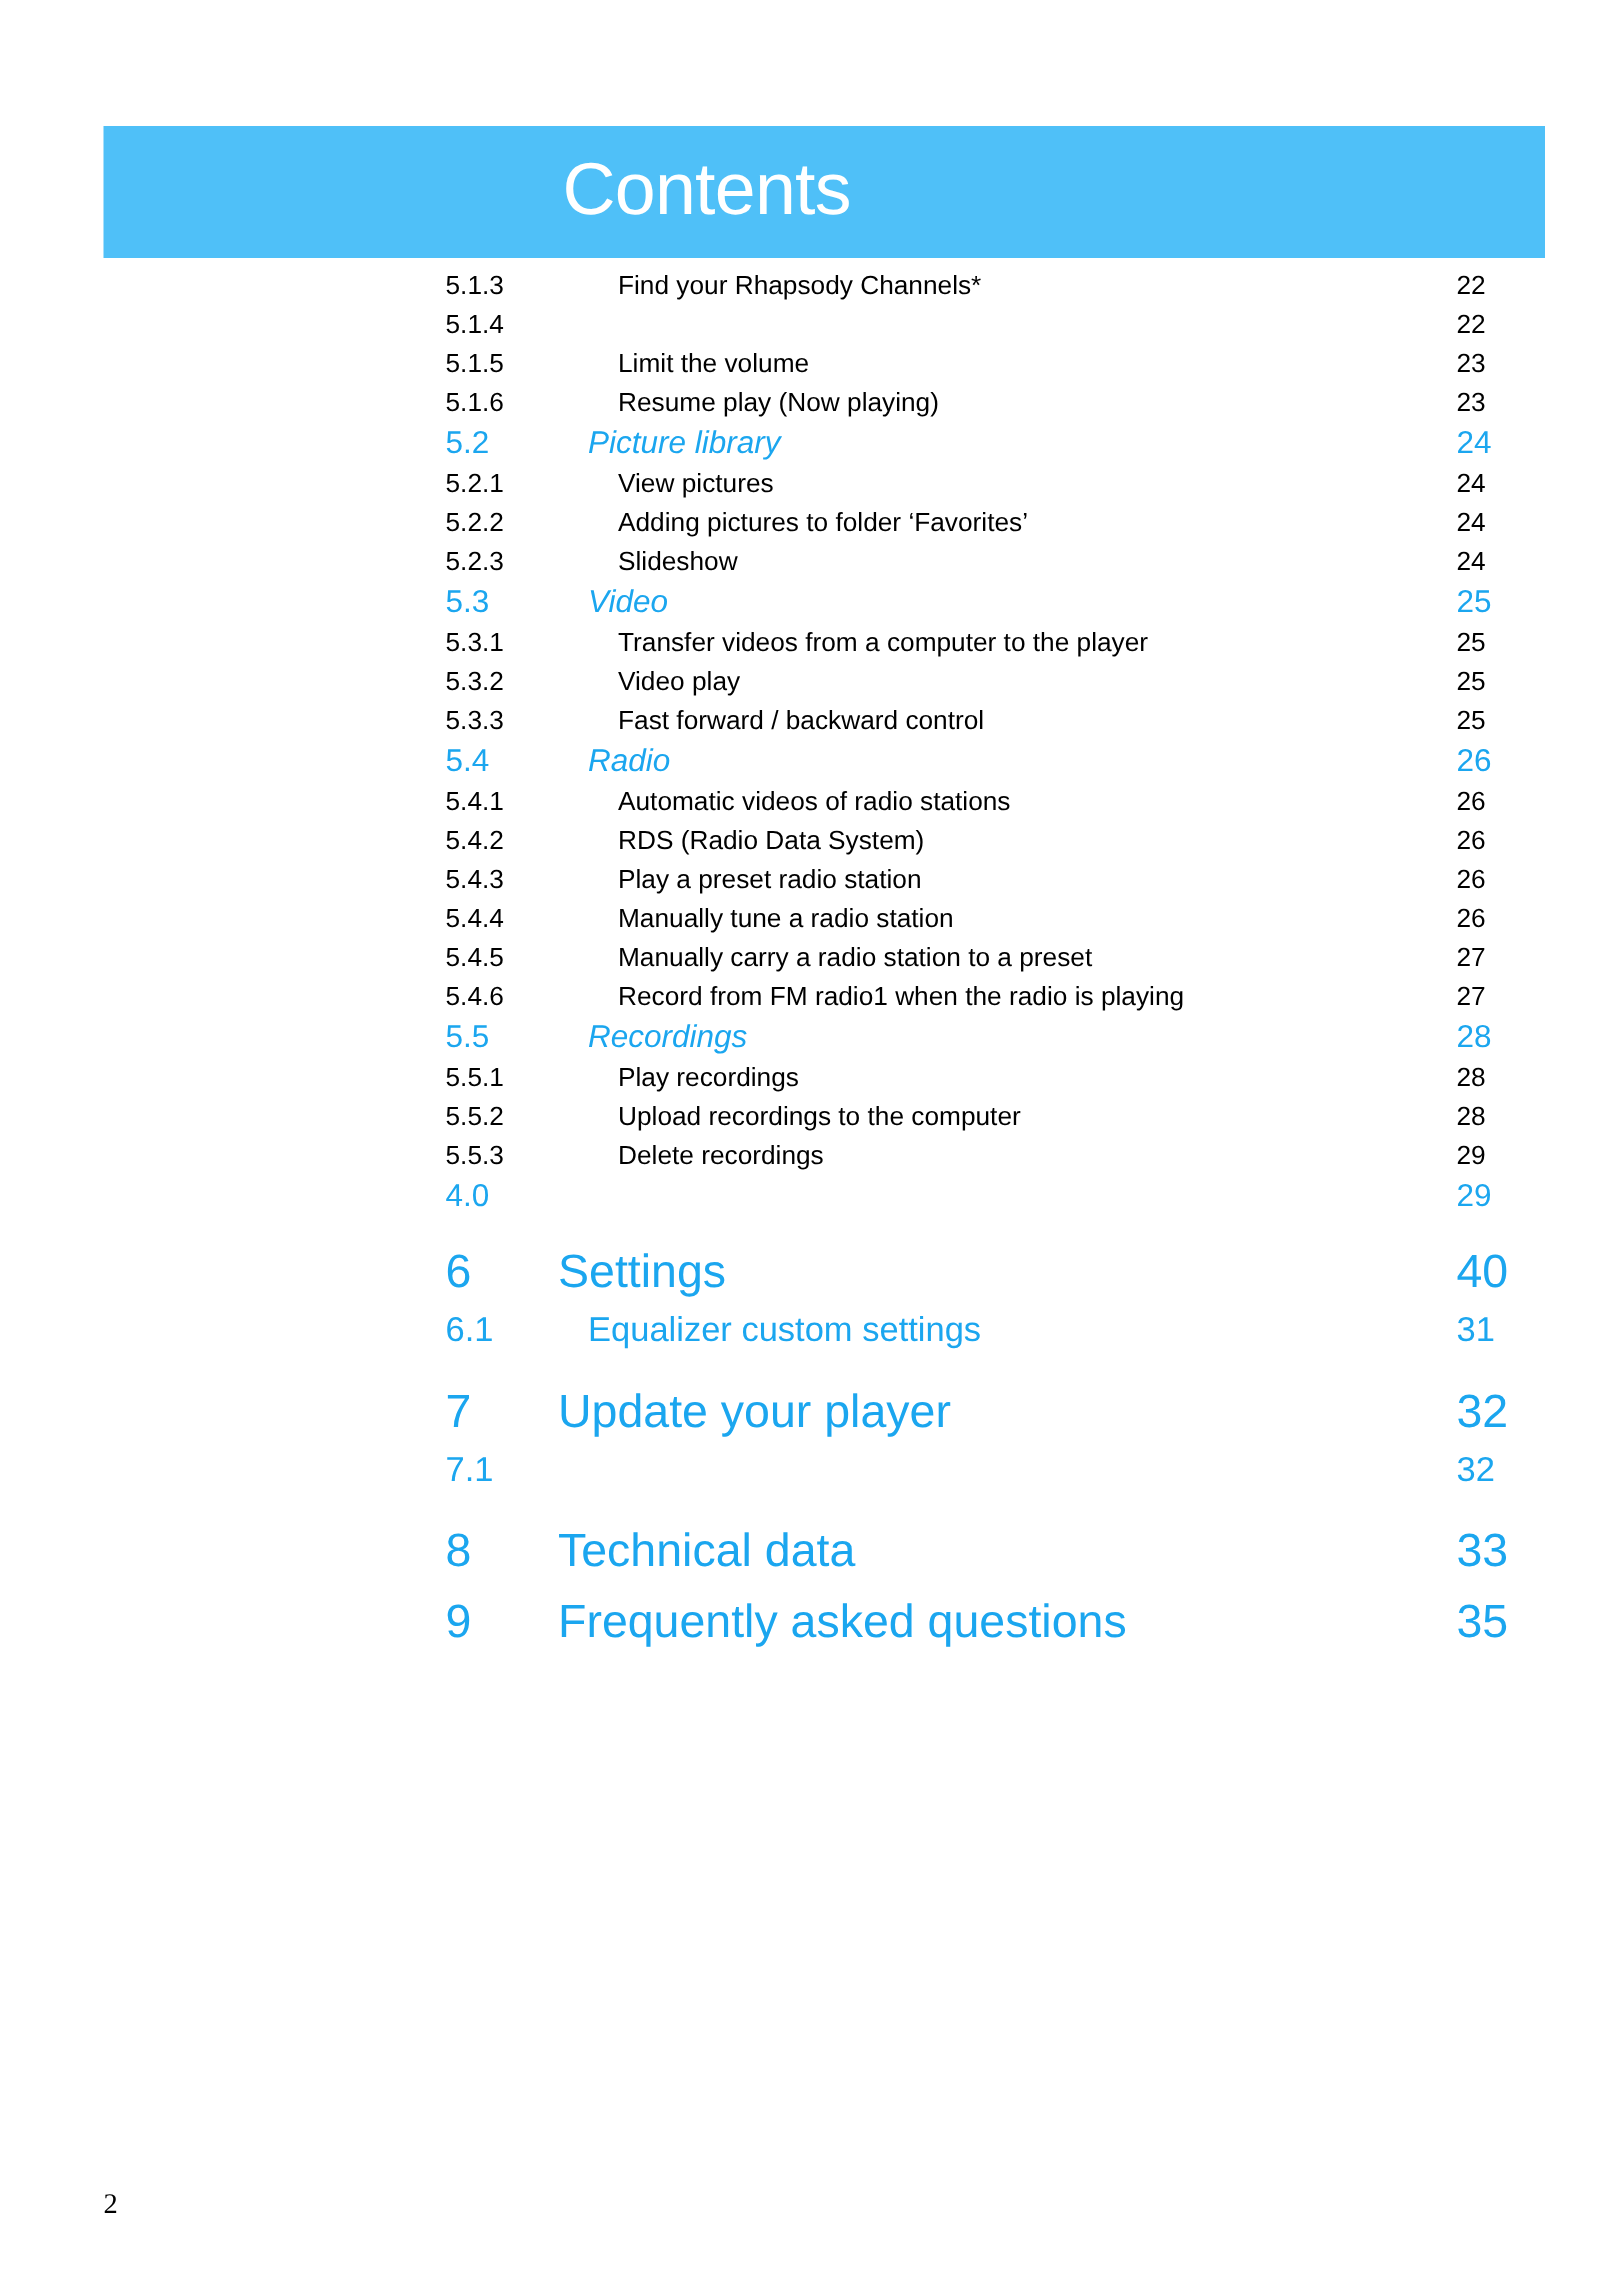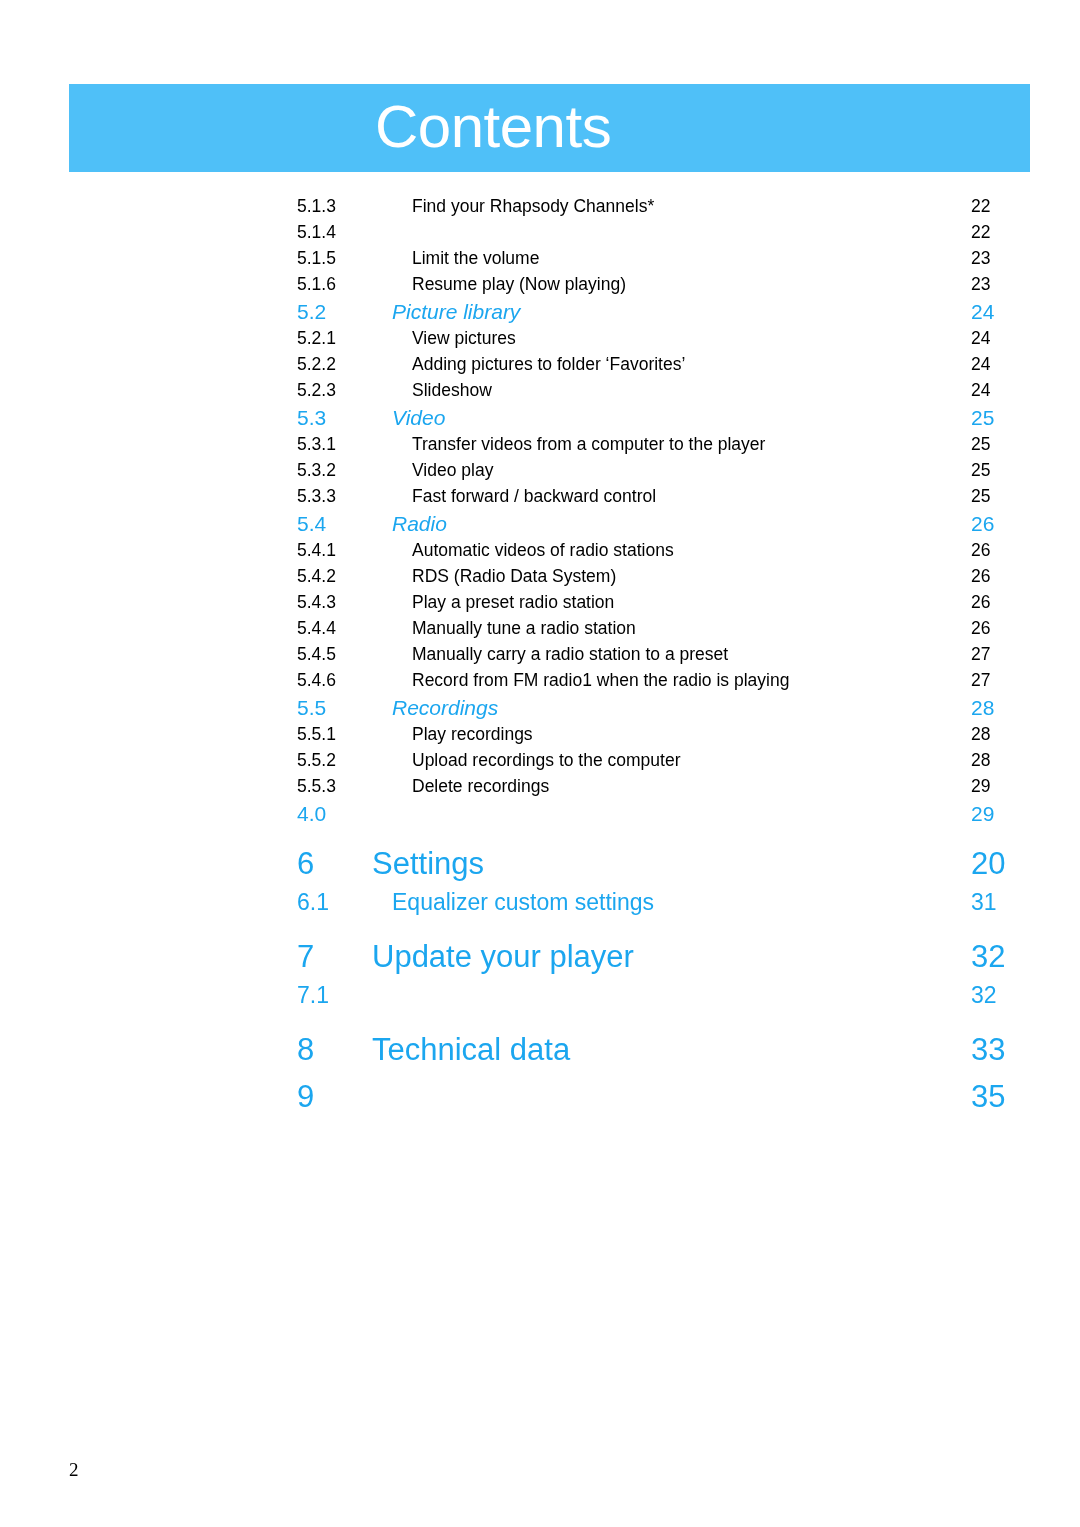--- a/index.html
+++ b/index.html
@@ -23,32 +23,32 @@
     width: 961px;
     height: 88px;
     background: #4FC0F8;
   }
   .banner-title {
     position: absolute;
     left: 306px;
     top: 50%;
     transform: translateY(-52%);
     color: #ffffff;
-    font-size: 60px;
+    font-size: 49px;
     line-height: 1;
     font-weight: 400;
     letter-spacing: -0.5px;
     white-space: nowrap;
   }
 
   
   .toc {
     position: absolute;
     left: 0;
-    top: 196px;
+    top: 180px;
     width: 1004px;
   }
 
   .row {
     position: relative;
     display: flex;
     align-items: baseline;
     height: 26px;
   }
 
@@ -256,21 +256,21 @@
       <span class="title">Delete recordings</span>
       <span class="page">29</span>
     </div>
     <div class="row lvl-section">
       <span class="num">4.0</span>
       <span class="page">29</span>
     </div>
     <div class="row lvl-chapter gap-top-md">
       <span class="num">6</span>
       <span class="title">Settings</span>
-      <span class="page">20</span>
+      <span class="page">40</span>
     </div>
     <div class="row lvl-subchapter">
       <span class="num">6.1</span>
       <span class="title">Equalizer custom settings</span>
       <span class="page">31</span>
     </div>
     <div class="row lvl-chapter gap-top-md">
       <span class="num">7</span>
       <span class="title">Update your player</span>
       <span class="page">32</span>
@@ -279,17 +279,18 @@
       <span class="num">7.1</span>
       <span class="page">32</span>
     </div>
     <div class="row lvl-chapter gap-top-md">
       <span class="num">8</span>
       <span class="title">Technical data</span>
       <span class="page">33</span>
     </div>
     <div class="row lvl-chapter gap-top-sm">
       <span class="num">9</span>
+      <span class="title">Frequently asked questions</span>
       <span class="page">35</span>
     </div>
   </div>
 
 <div class="page-number">2</div>
 
 </body></html>

